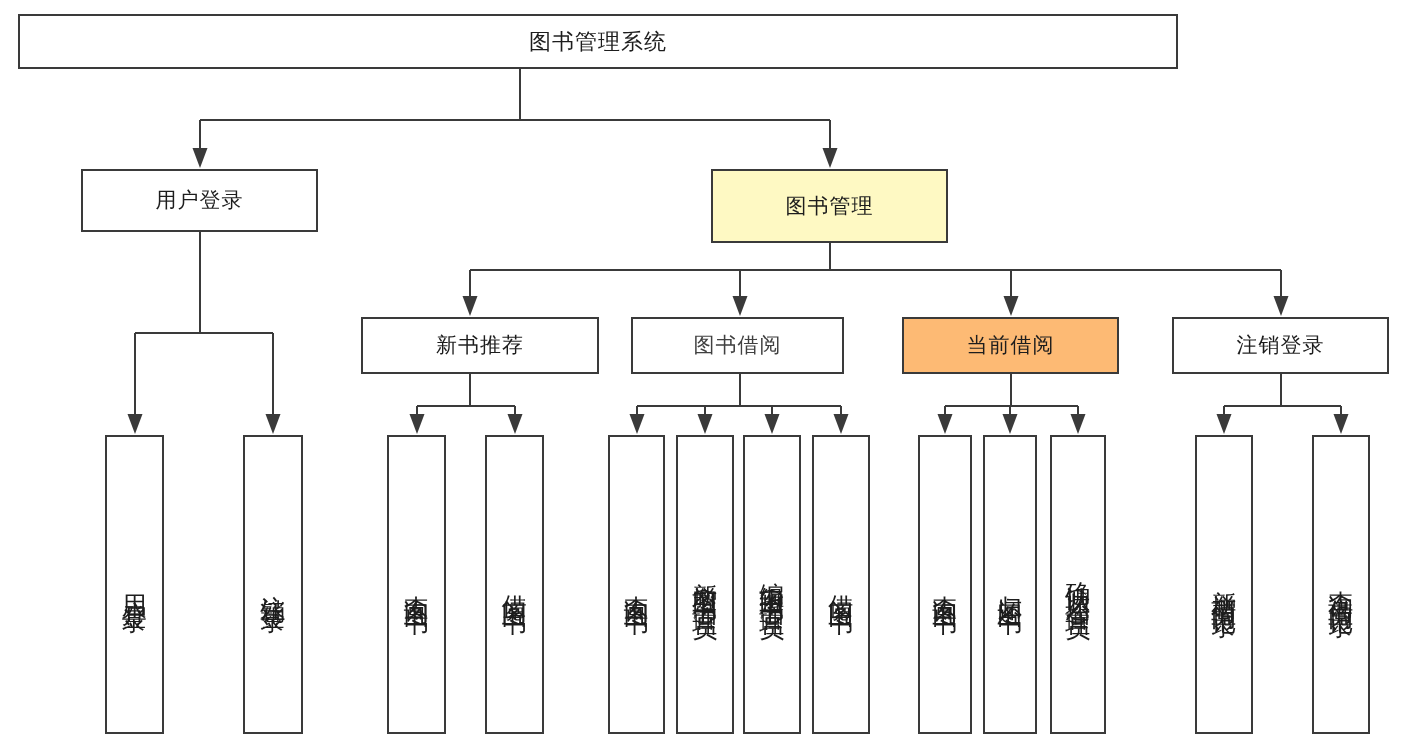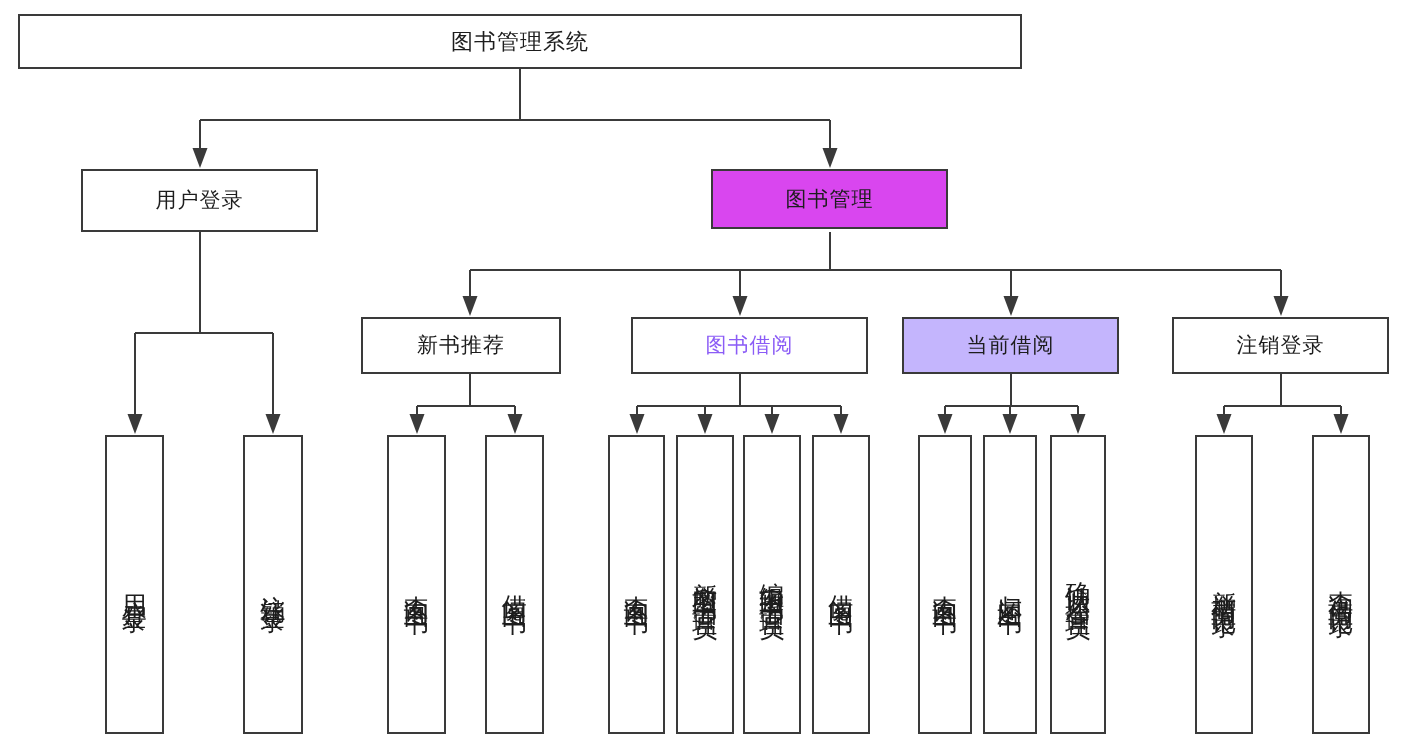--- a/index.html
+++ b/index.html
@@ -121,36 +121,36 @@
       <line x1="1078" y1="406" x2="1078" y2="416" stroke="#3a3a3a" stroke-width="2.4" shape-rendering="crispEdges"></line>
       <polygon points="1070.5,414 1085.5,414 1078,434" fill="#3a3a3a"></polygon>
       <line x1="1281" y1="374" x2="1281" y2="406" stroke="#3a3a3a" stroke-width="2.4" shape-rendering="crispEdges"></line>
       <line x1="1224" y1="406" x2="1341" y2="406" stroke="#3a3a3a" stroke-width="2.4" shape-rendering="crispEdges"></line>
       <line x1="1224" y1="406" x2="1224" y2="416" stroke="#3a3a3a" stroke-width="2.4" shape-rendering="crispEdges"></line>
       <polygon points="1216.5,414 1231.5,414 1224,434" fill="#3a3a3a"></polygon>
       <line x1="1341" y1="406" x2="1341" y2="416" stroke="#3a3a3a" stroke-width="2.4" shape-rendering="crispEdges"></line>
       <polygon points="1333.5,414 1348.5,414 1341,434" fill="#3a3a3a"></polygon>
     </svg>
   <div id="nodes-layer">
-      <div class="node horiz root" style="left: 18px; top: 14px; width: 1004px; height: 55px; border-color: rgb(58, 58, 58); background: rgb(255, 255, 255); color: rgb(29, 29, 29);">
+      <div class="node horiz root" style="left: 18px; top: 14px; width: 1160px; height: 55px; border-color: rgb(58, 58, 58); background: rgb(255, 255, 255); color: rgb(29, 29, 29);">
         <span class="label">图书管理系统</span>
       </div>
       <div class="node horiz" style="left: 81px; top: 169px; width: 237px; height: 63px; border-color: rgb(58, 58, 58); background: rgb(255, 255, 255); color: rgb(29, 29, 29);">
         <span class="label">用户登录</span>
       </div>
-      <div class="node horiz" style="left: 711px; top: 169px; width: 237px; height: 60px; border-color: rgb(58, 58, 58); background: #d946ef; color: rgb(29, 29, 29);">
+      <div class="node horiz" style="left: 711px; top: 169px; width: 237px; height: 74px; border-color: rgb(58, 58, 58); background: #fef9c3; color: rgb(29, 29, 29);">
         <span class="label">图书管理</span>
       </div>
-      <div class="node horiz" style="left: 361px; top: 317px; width: 200px; height: 57px; border-color: rgb(58, 58, 58); background: rgb(255, 255, 255); color: rgb(29, 29, 29);">
+      <div class="node horiz" style="left: 361px; top: 317px; width: 238px; height: 57px; border-color: rgb(58, 58, 58); background: rgb(255, 255, 255); color: rgb(29, 29, 29);">
         <span class="label">新书推荐</span>
       </div>
-      <div class="node horiz" style="left: 631px; top: 317px; width: 237px; height: 57px; border-color: rgb(58, 58, 58); background: rgb(255, 255, 255); color: #8b5cf6; font-family: Liberation Serif, serif;">
+      <div class="node horiz" style="left: 631px; top: 317px; width: 213px; height: 57px; border-color: rgb(58, 58, 58); background: rgb(255, 255, 255); color: #404040; font-family: Liberation Serif, serif;">
         <span class="label">图书借阅</span>
       </div>
-      <div class="node horiz" style="left: 902px; top: 317px; width: 217px; height: 57px; border-color: rgb(58, 58, 58); background: #c4b5fd; color: rgb(29, 29, 29);">
+      <div class="node horiz" style="left: 902px; top: 317px; width: 217px; height: 57px; border-color: rgb(58, 58, 58); background: #fdba74; color: rgb(29, 29, 29);">
         <span class="label">当前借阅</span>
       </div>
       <div class="node horiz" style="left: 1172px; top: 317px; width: 217px; height: 57px; border-color: rgb(58, 58, 58); background: rgb(255, 255, 255); color: rgb(29, 29, 29);">
         <span class="label">注销登录</span>
       </div>
       <div class="node vert" style="left: 105px; top: 435px; width: 59px; height: 299px; border-color: rgb(58, 58, 58); background: rgb(255, 255, 255); color: rgb(29, 29, 29);">
         <span class="label">用户登录</span>
       </div>
       <div class="node vert" style="left: 243px; top: 435px; width: 60px; height: 299px; border-color: rgb(58, 58, 58); background: rgb(255, 255, 255); color: rgb(29, 29, 29);">
         <span class="label">注销登录</span>

